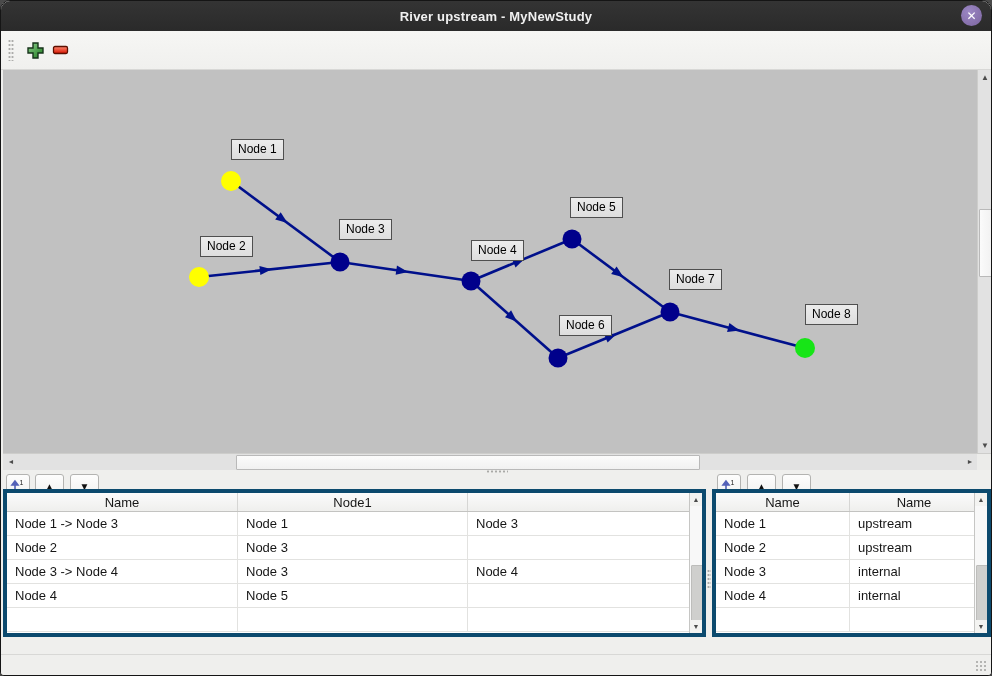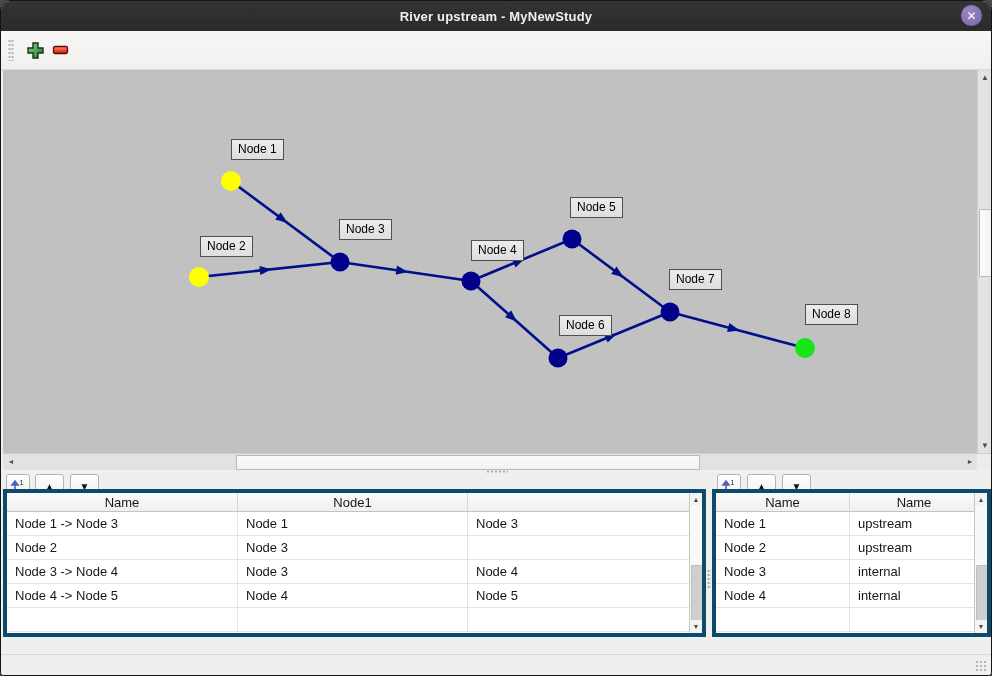--- a/index.html
+++ b/index.html
@@ -194,21 +194,20 @@
         <div class="trow">
           <div class="tcell">Node 2</div>
           <div class="tcell">Node 3</div>
         </div>
         <div class="trow">
           <div class="tcell">Node 3 -&gt; Node 4</div>
           <div class="tcell">Node 3</div>
           <div class="tcell">Node 4</div>
         </div>
         <div class="trow">
-          <div class="tcell">Node 4 -&gt; Node 5</div>
           <div class="tcell">Node 4</div>
           <div class="tcell">Node 5</div>
         </div>
         <div class="trow">
           <div class="tcell"></div>
           <div class="tcell"></div>
           <div class="tcell"></div>
         </div>
       </div>
     <div class="t-scroll">

